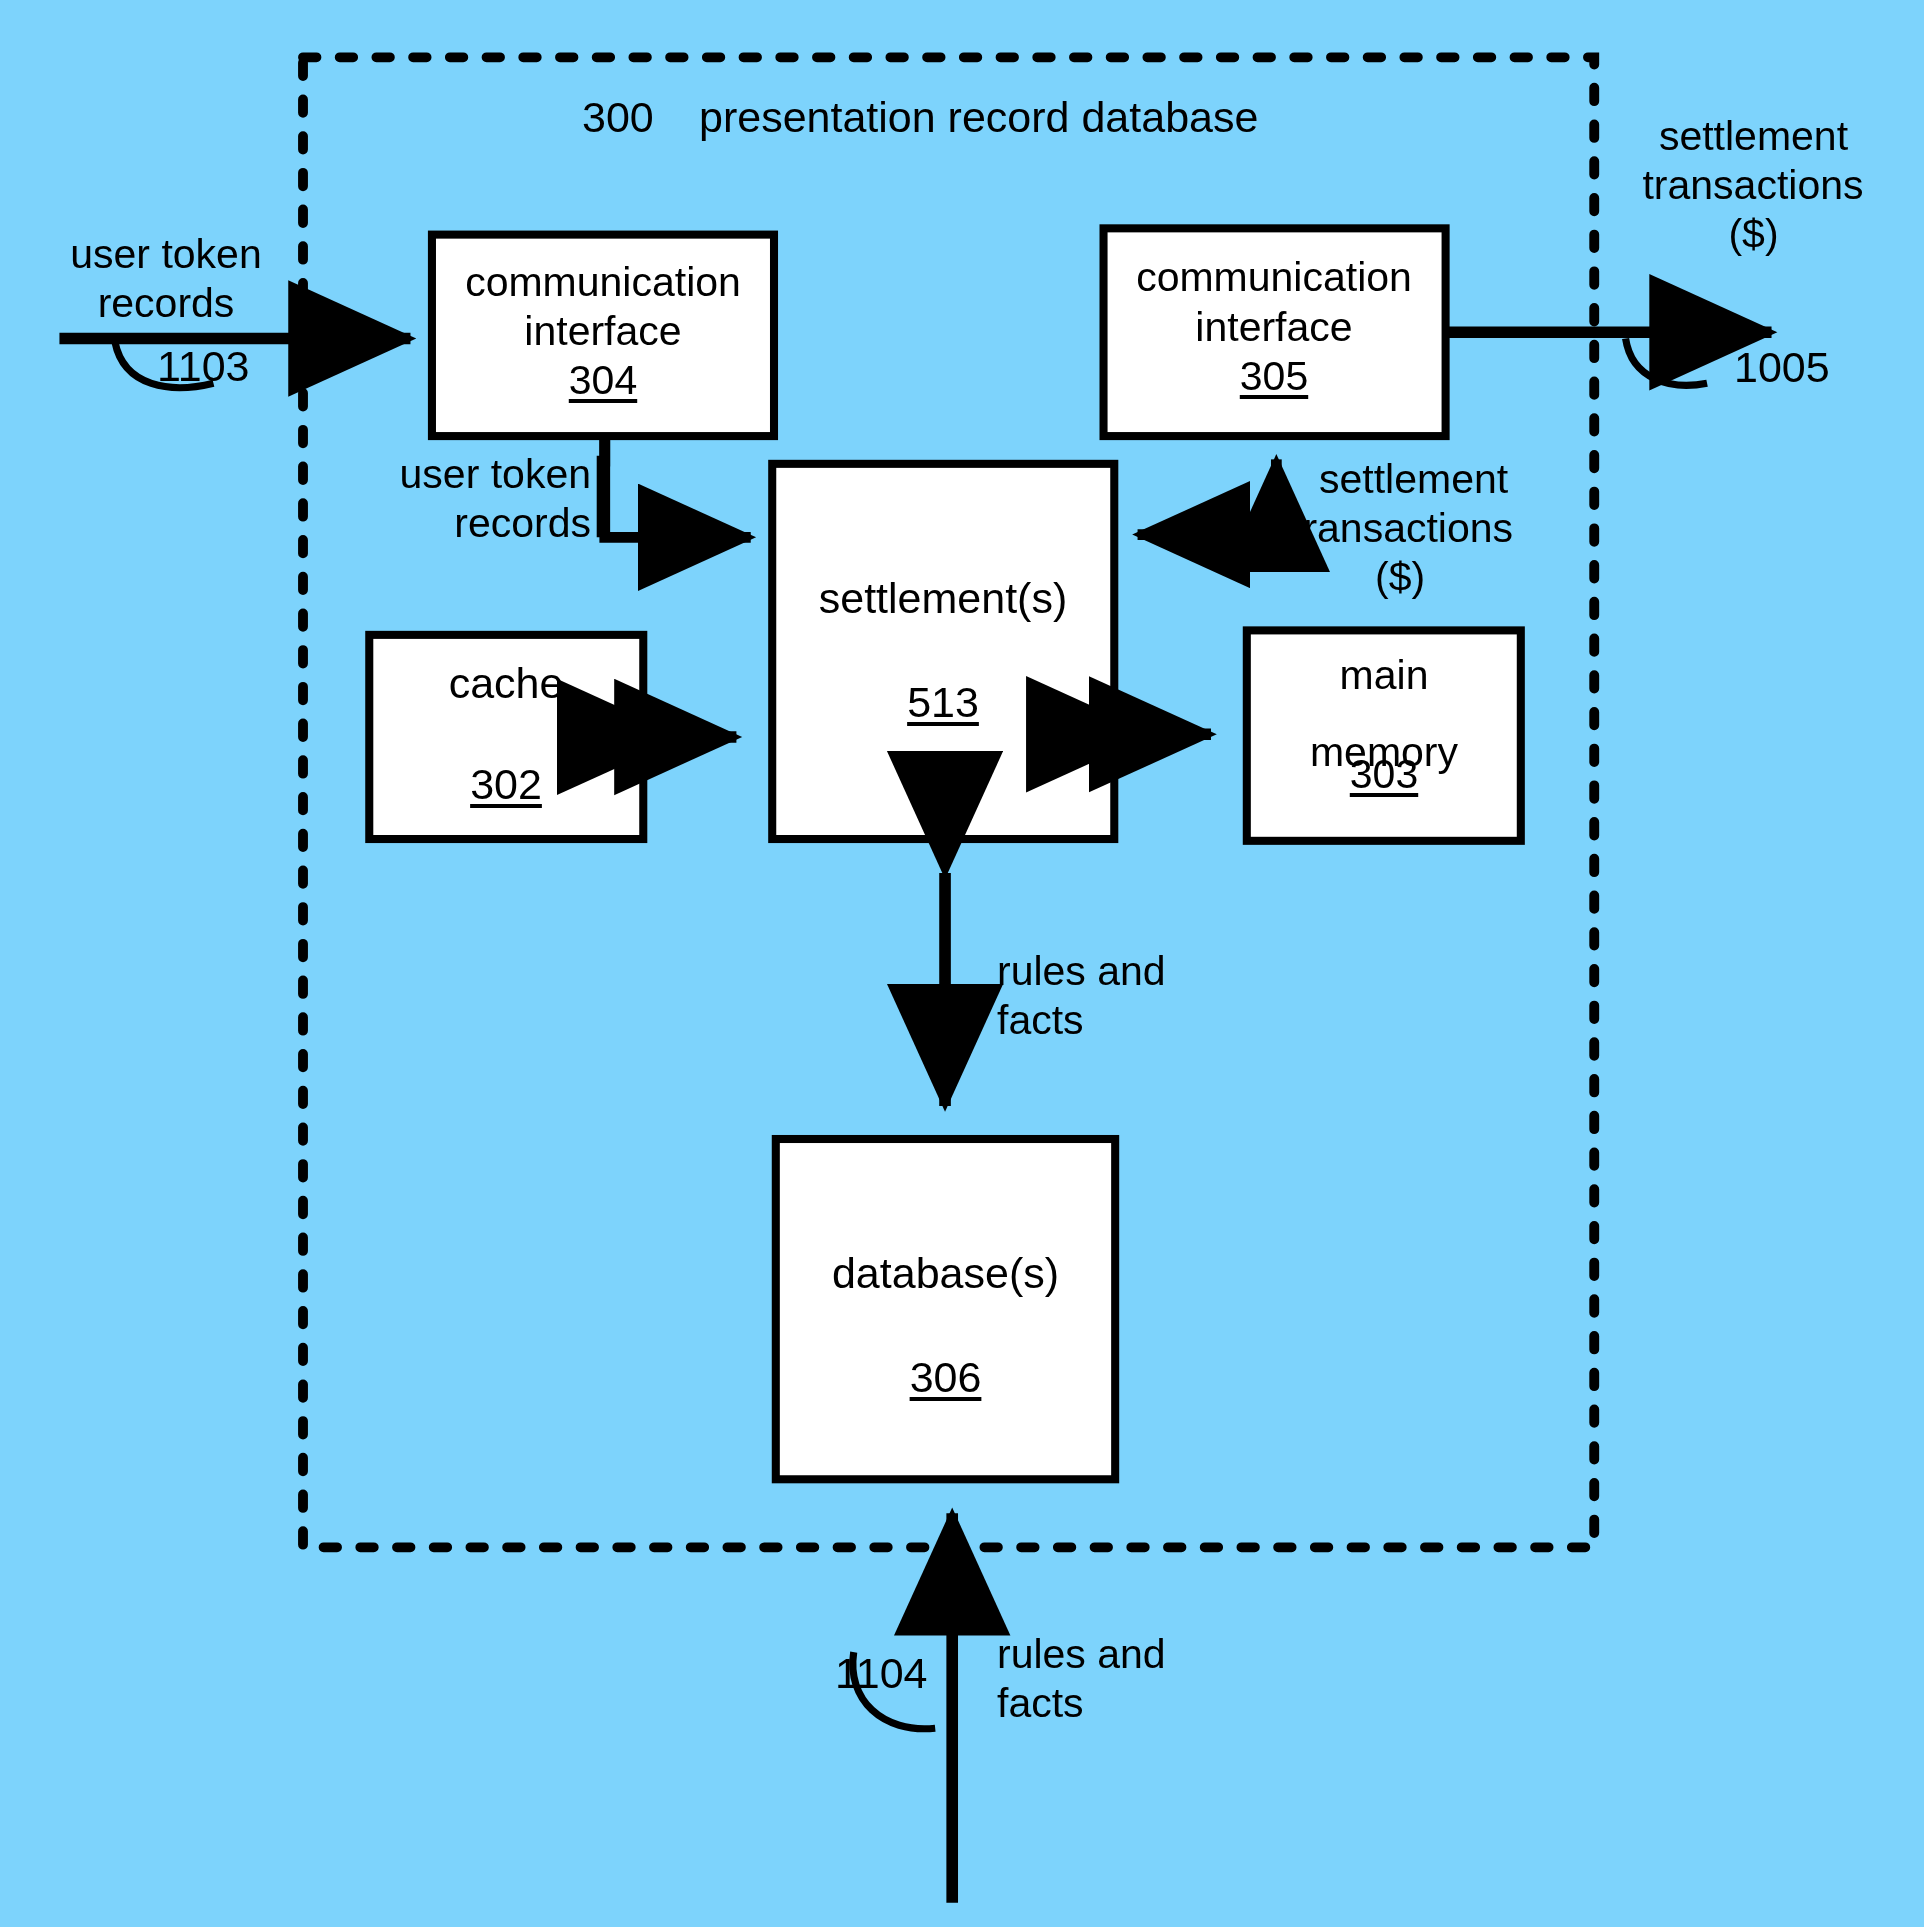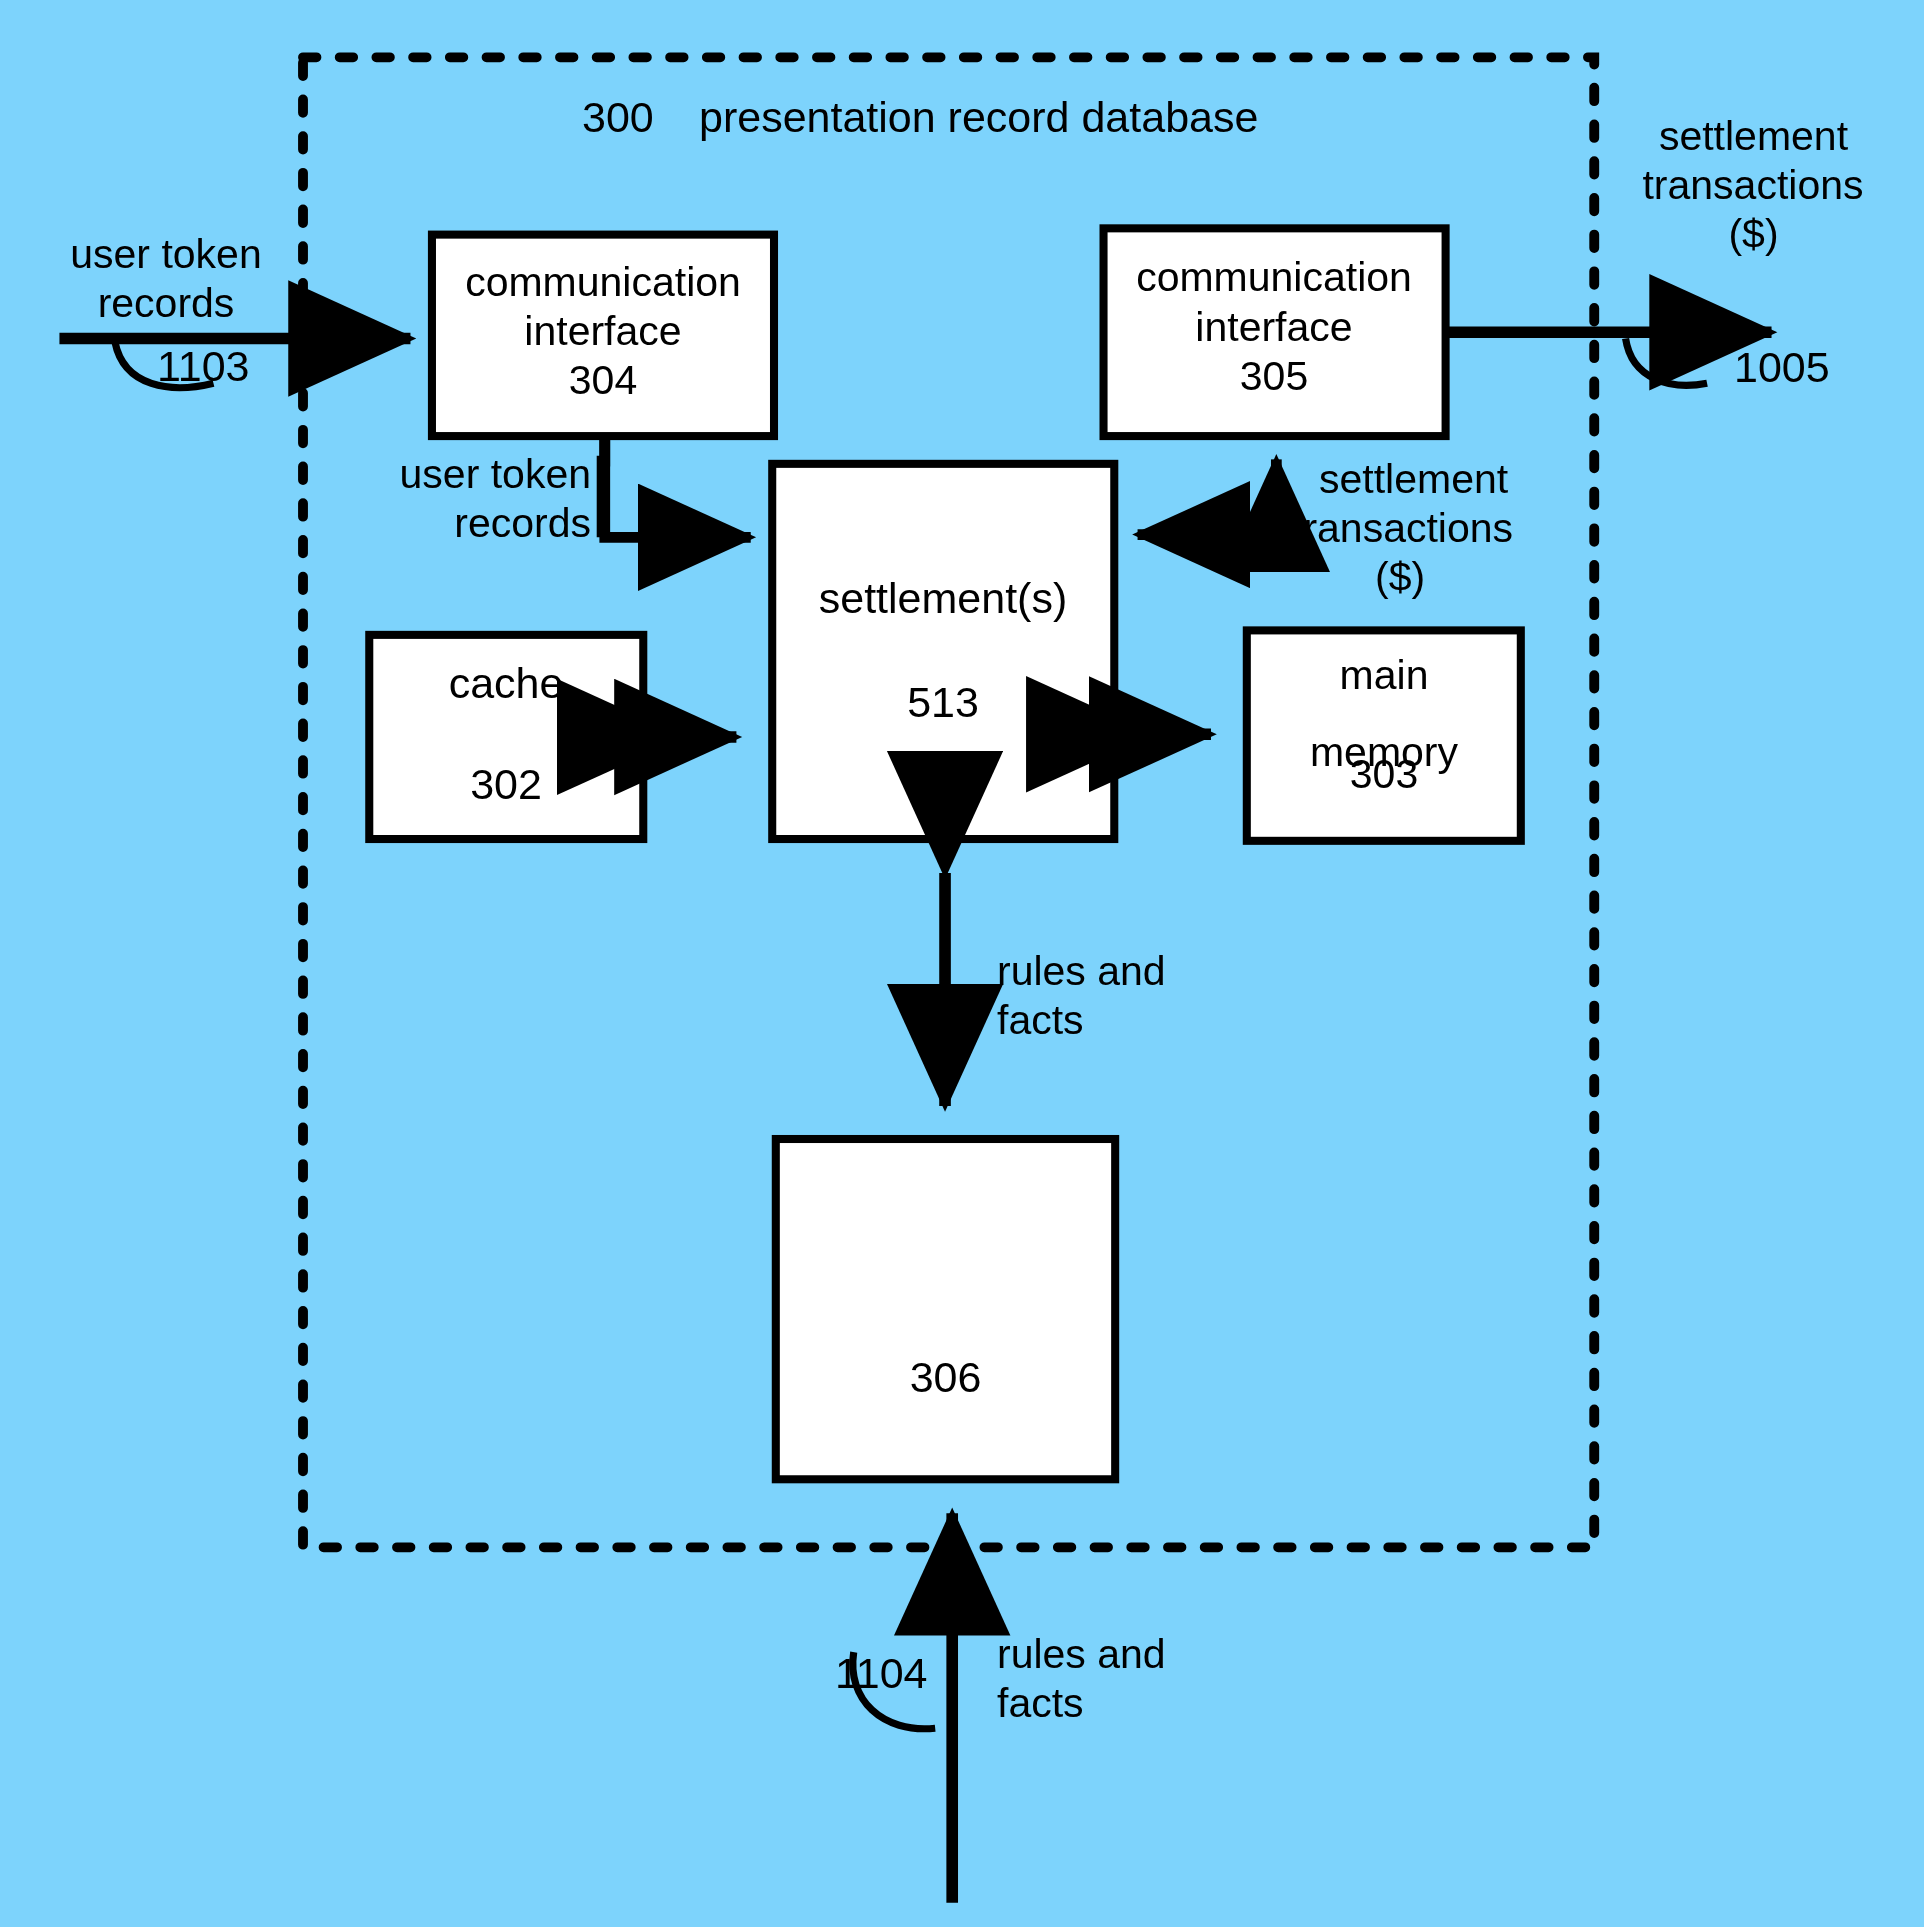--- a/index.html
+++ b/index.html
@@ -31,20 +31,21 @@
   }
   .lbl.center { text-align: center; }
   .lbl.right  { text-align: right; }
   .box-text {
     position: absolute;
     text-align: center;
     line-height: 1.2;
     white-space: nowrap;
   }
   .ref {
+    text-decoration: underline;
     text-underline-offset: 4.5px;
     text-decoration-thickness: 3.6px;
   }
   .t48 { font-size: 43px; }
   .t46 { font-size: 41px; }
 </style>
 </head>
 <body>
 
 <div id="canvas">
@@ -167,20 +168,21 @@
   <div class="box-text t48" style="left:369px; top:658px; width:274px;">cache</div>
   <div class="box-text ref t48" style="left:369px; top:759px; width:274px;">302</div>
 
   <div class="box-text t46" style="left:1247px; top:651px; width:274px;">main</div>
   <div class="box-text t46" style="left:1247px; top:700px; width:274px;margin-top:28px;">memory</div>
   <div class="box-text ref t46" style="left:1247px; top:750px; width:274px;">303</div>
 
   <div class="lbl t46" style="left:997px; top:947px;">rules and</div>
   <div class="lbl t46" style="left:997px; top:996px;">facts</div>
 
+  <div class="box-text t48" style="left:776px; top:1248px; width:339px;">database(s)</div>
   <div class="box-text ref t48" style="left:776px; top:1352px; width:339px;">306</div>
 
   <div class="lbl t48" style="left:835px; top:1648px;">1104</div>
   <div class="lbl t46" style="left:997px; top:1630px;">rules and</div>
   <div class="lbl t46" style="left:997px; top:1679px;">facts</div>
 
 </div>
 
 
 </body></html>

